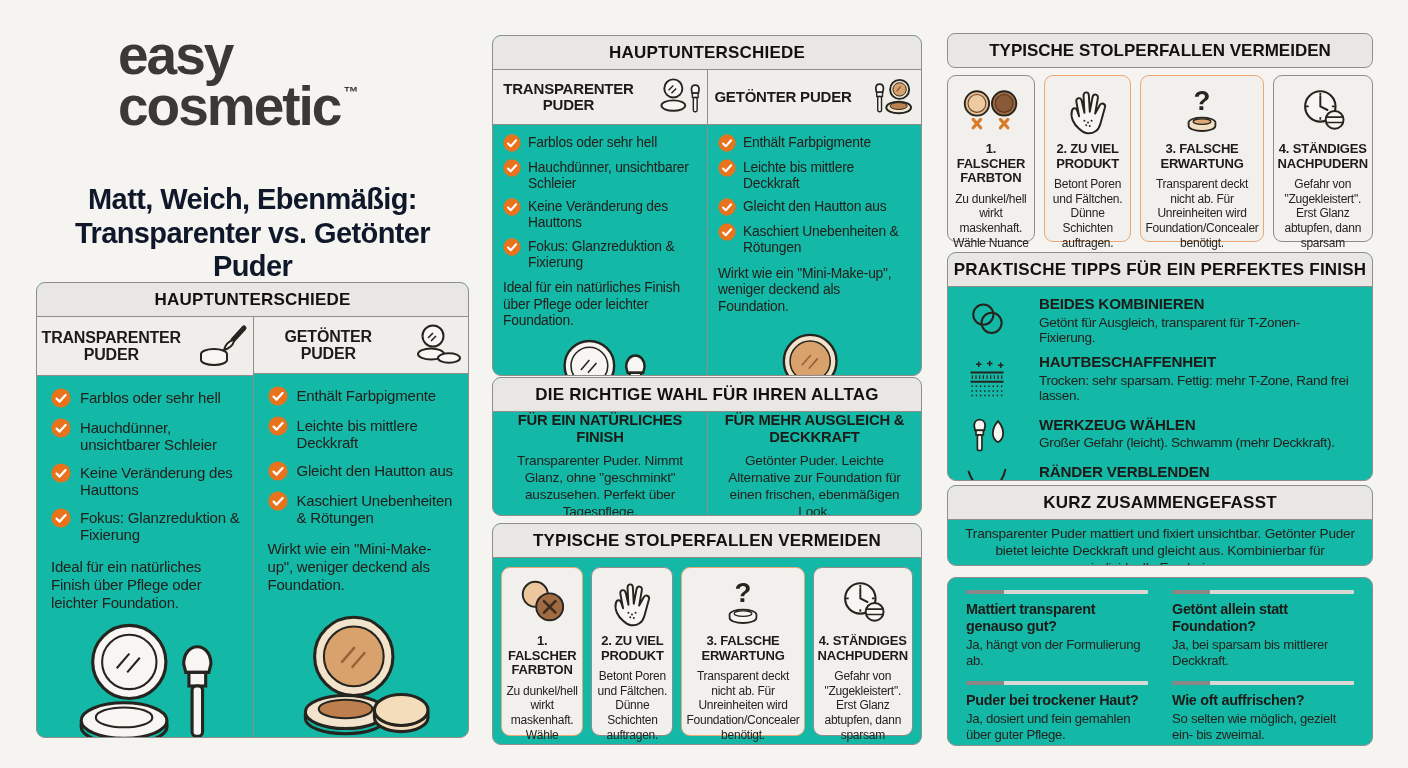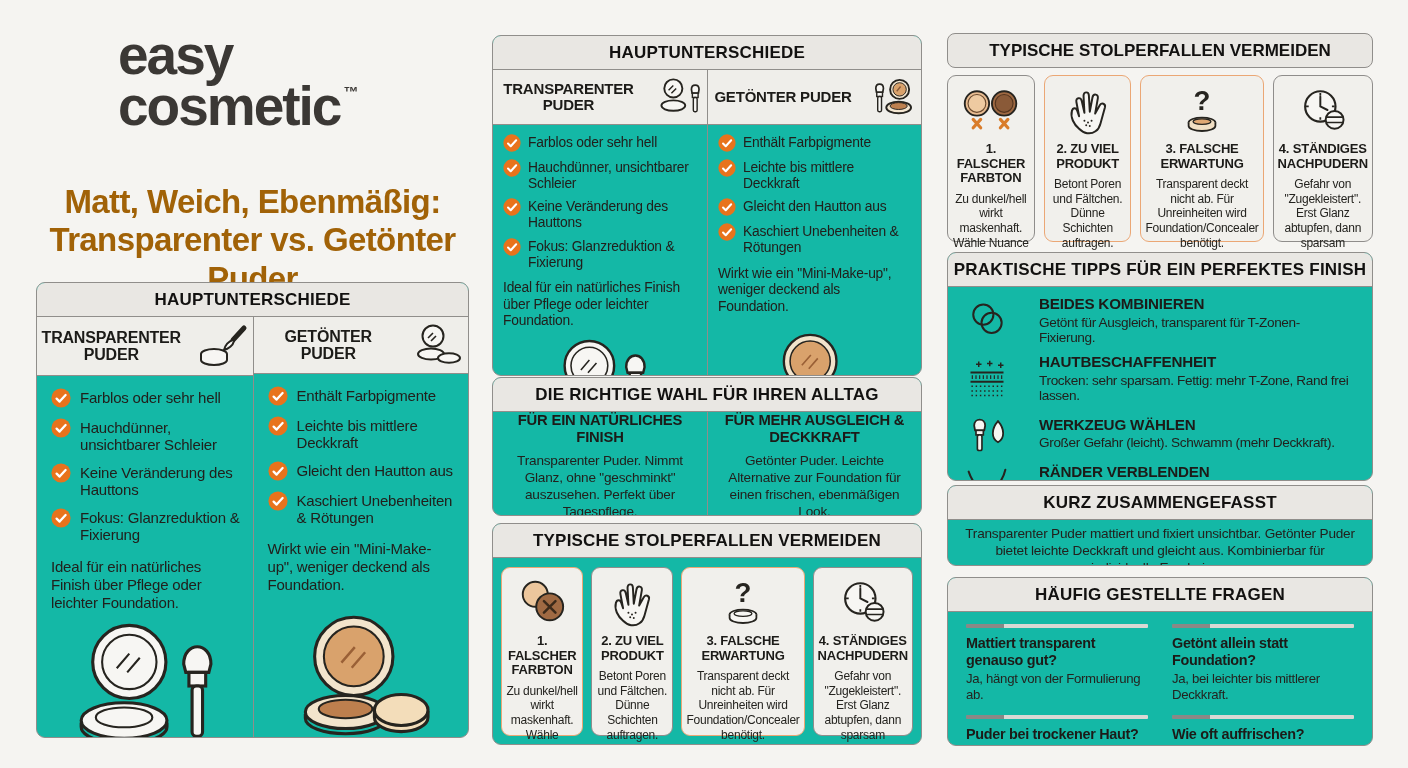--- a/index.html
+++ b/index.html
@@ -7,21 +7,21 @@
   .page { position:relative; width:1408px; height:768px; background:#f5f4f1; overflow:hidden; color:#1c1b18; }
   .col { position:absolute; top:0; }
   .col-left  { left:36px;  width:433px; }
   .col-mid   { left:492px; width:430px; }
   .col-right { left:947px; width:426px; }
 
   
   .logo { margin:30px 0 0 82px; font-weight:bold; color:#3b3835; font-size:55px; line-height:.92; letter-spacing:-2px; }
   .logo .tm { font-size:15px; letter-spacing:0; vertical-align:28px; margin-left:3px; }
   .main-title { position:absolute; top:183px; left:0; width:100%; text-align:center;
-    font-weight:bold; font-size:33px; line-height:1.16; letter-spacing:-.6px; color:#a16207; }
+    font-weight:bold; font-size:29px; line-height:1.16; letter-spacing:-.6px; color:#0f172a; }
 
   
   .panel { position:absolute; left:0; width:100%; background:#14b8a6; border:1.6px solid #908e8b; border-radius:9px; overflow:hidden; }
   .panel-header { background:#e9e7e3; border-bottom:1.6px solid #908e8b; text-align:center;
     font-weight:bold; font-size:17px; letter-spacing:.2px; padding:7px 4px 6px; color:#121110; }
   .standalone-header { position:absolute; left:0; width:100%; background:#e9e7e3; border:1.6px solid #908e8b; border-radius:8px;
     text-align:center; font-weight:bold; font-size:17px; padding:7px 4px 6px; color:#121110; }
 
   
   .cmp-body { display:grid; grid-template-columns:1fr 1fr; height:100%; }
@@ -583,31 +583,30 @@
         </div>
       </div>
     </div>
 
     <div class="panel summary">
       <div class="panel-header">KURZ ZUSAMMENGEFASST</div>
       <div class="summary-text">Transparenter Puder mattiert und fixiert unsichtbar. Getönter Puder bietet leichte Deckkraft und gleicht aus. Kombinierbar für individuelle Ergebnisse.</div>
     </div>
 
     <div class="panel faq">
-      <div class="panel-header">HÄUFIG GESTELLTE FRAGEN</div>
       <div class="faq-grid">
         <div>
           <div class="faq-bar"></div>
           <div class="faq-q">Mattiert transparent genauso gut?</div>
           <div class="faq-a">Ja, hängt von der Formulierung ab.</div>
         </div>
         <div>
           <div class="faq-bar"></div>
           <div class="faq-q">Getönt allein statt Foundation?</div>
-          <div class="faq-a">Ja, bei leichter bis mittlerer Deckkraft.</div>
+          <div class="faq-a">Ja, bei sparsam bis mittlerer Deckkraft.</div>
         </div>
         <div>
           <div class="faq-bar"></div>
           <div class="faq-q">Puder bei trockener Haut?</div>
           <div class="faq-a">Ja, dosiert und fein gemahlen über guter Pflege.</div>
         </div>
         <div>
           <div class="faq-bar"></div>
           <div class="faq-q">Wie oft auffrischen?</div>
           <div class="faq-a">So selten wie möglich, gezielt ein- bis zweimal.</div>

